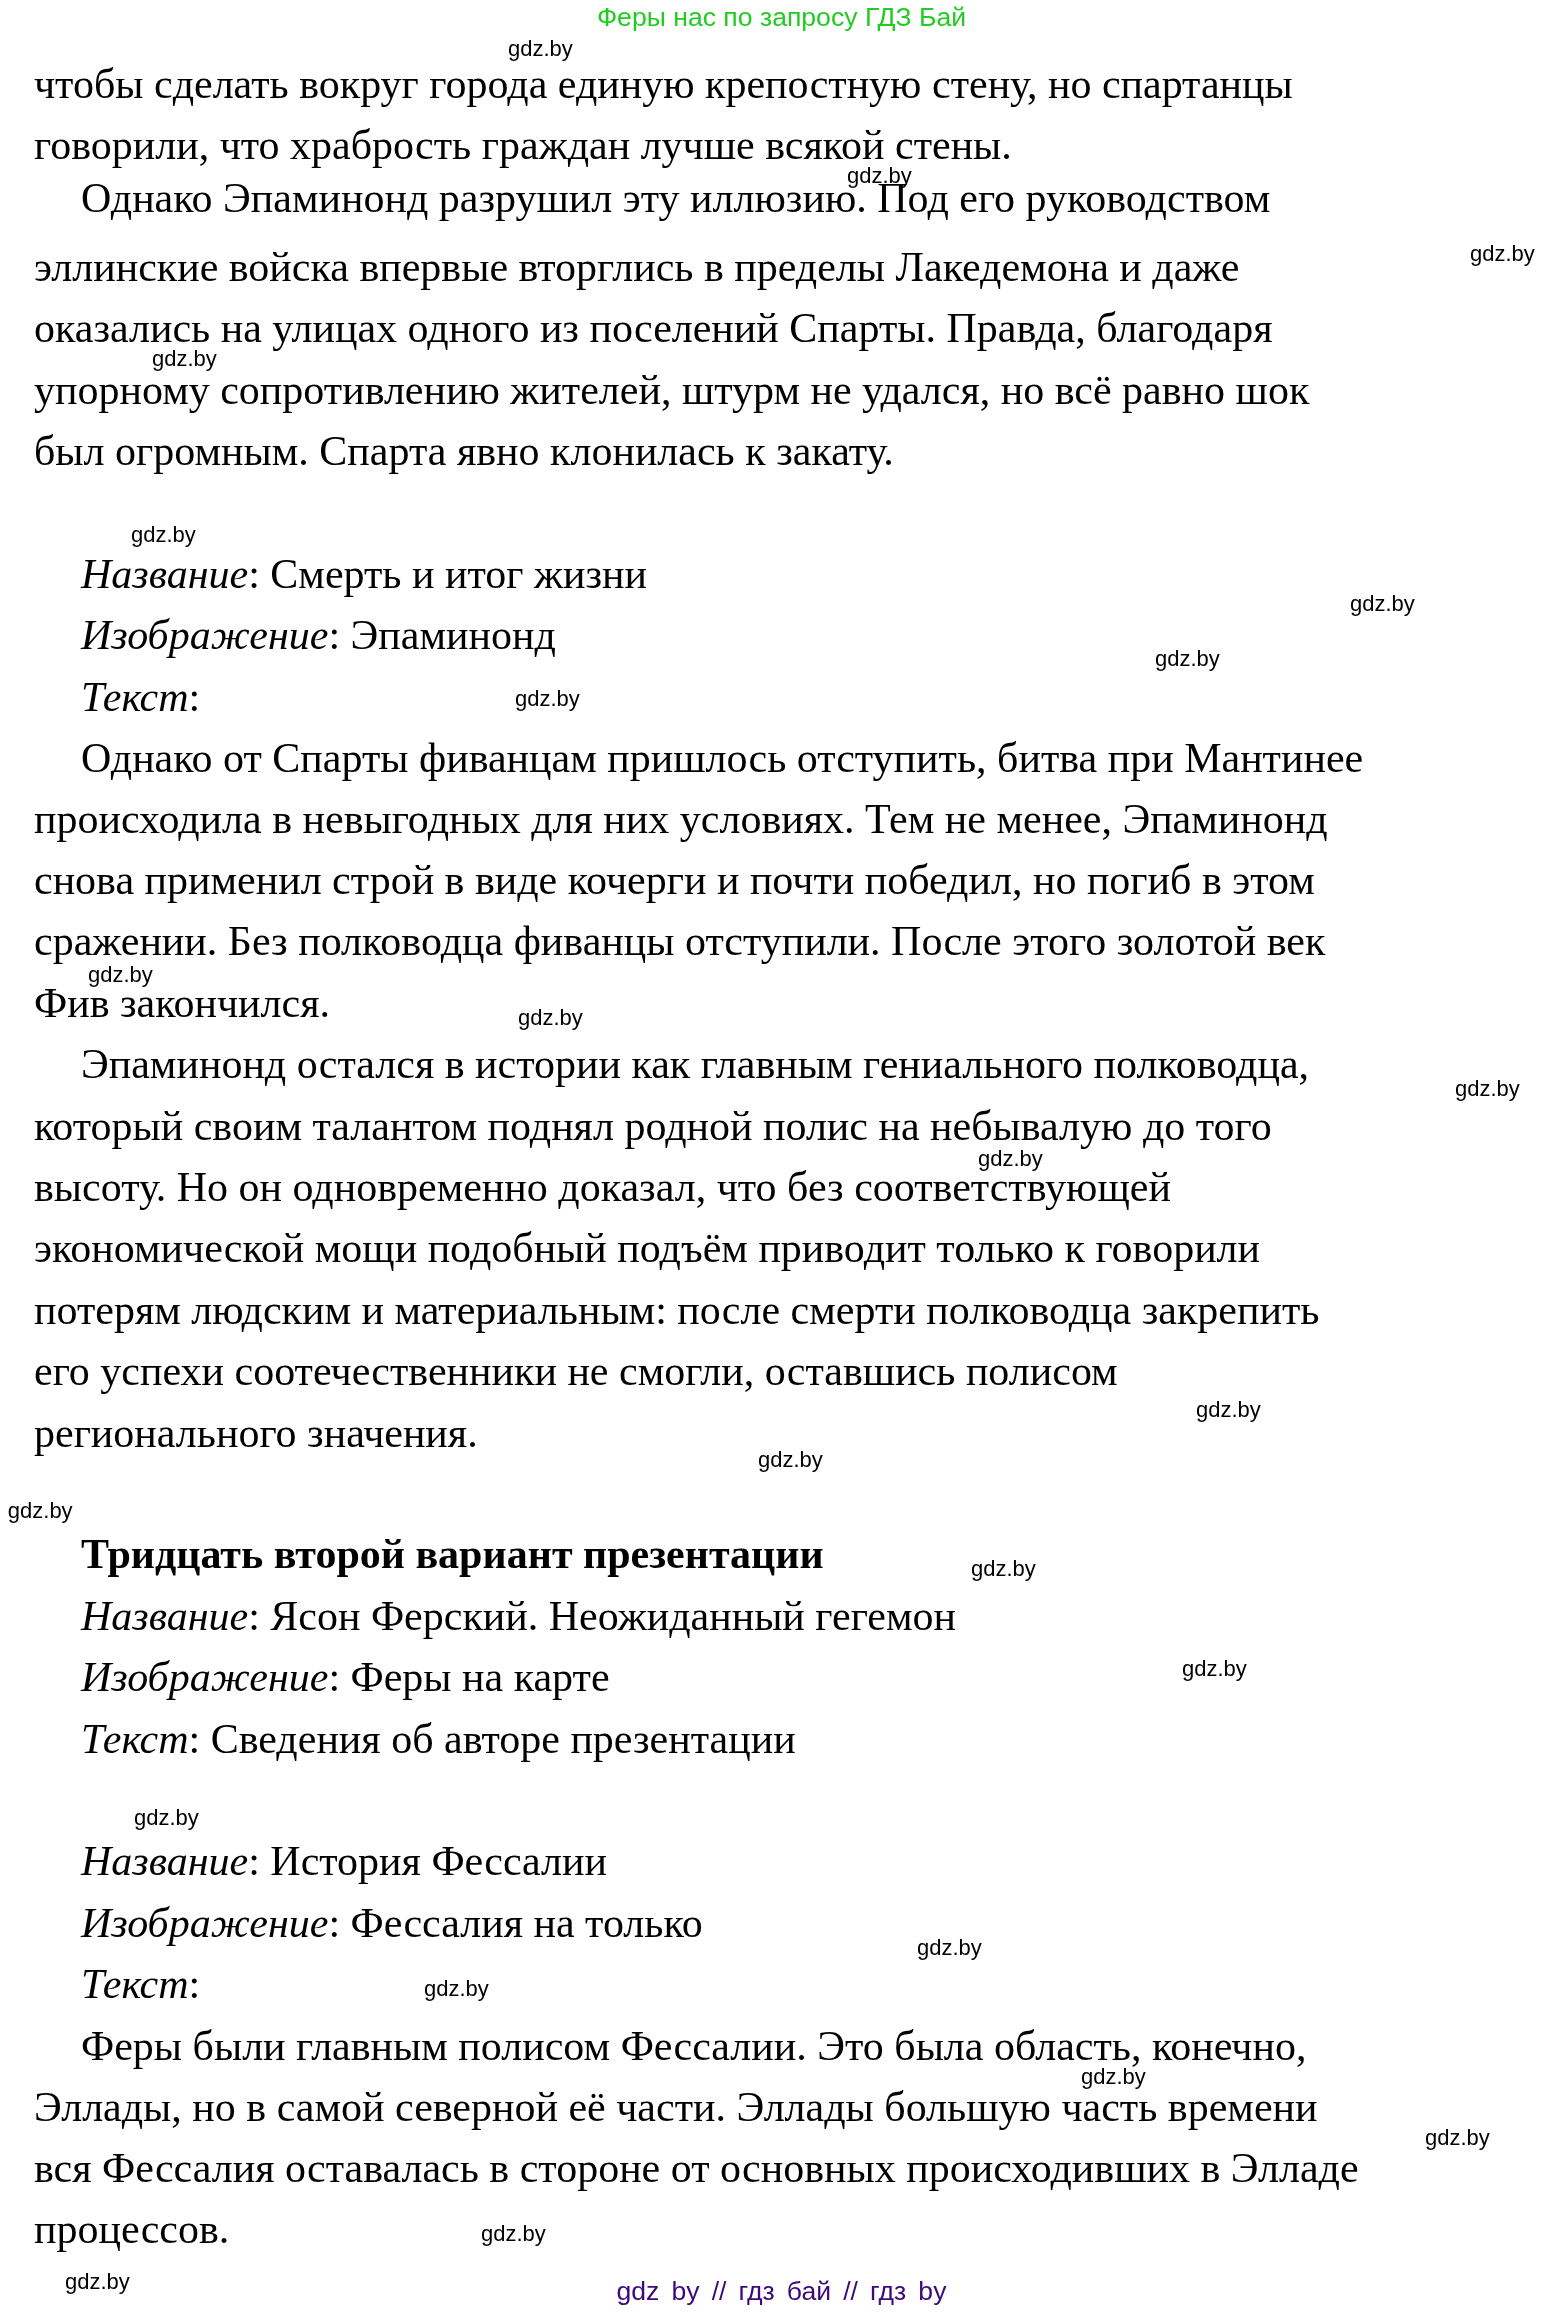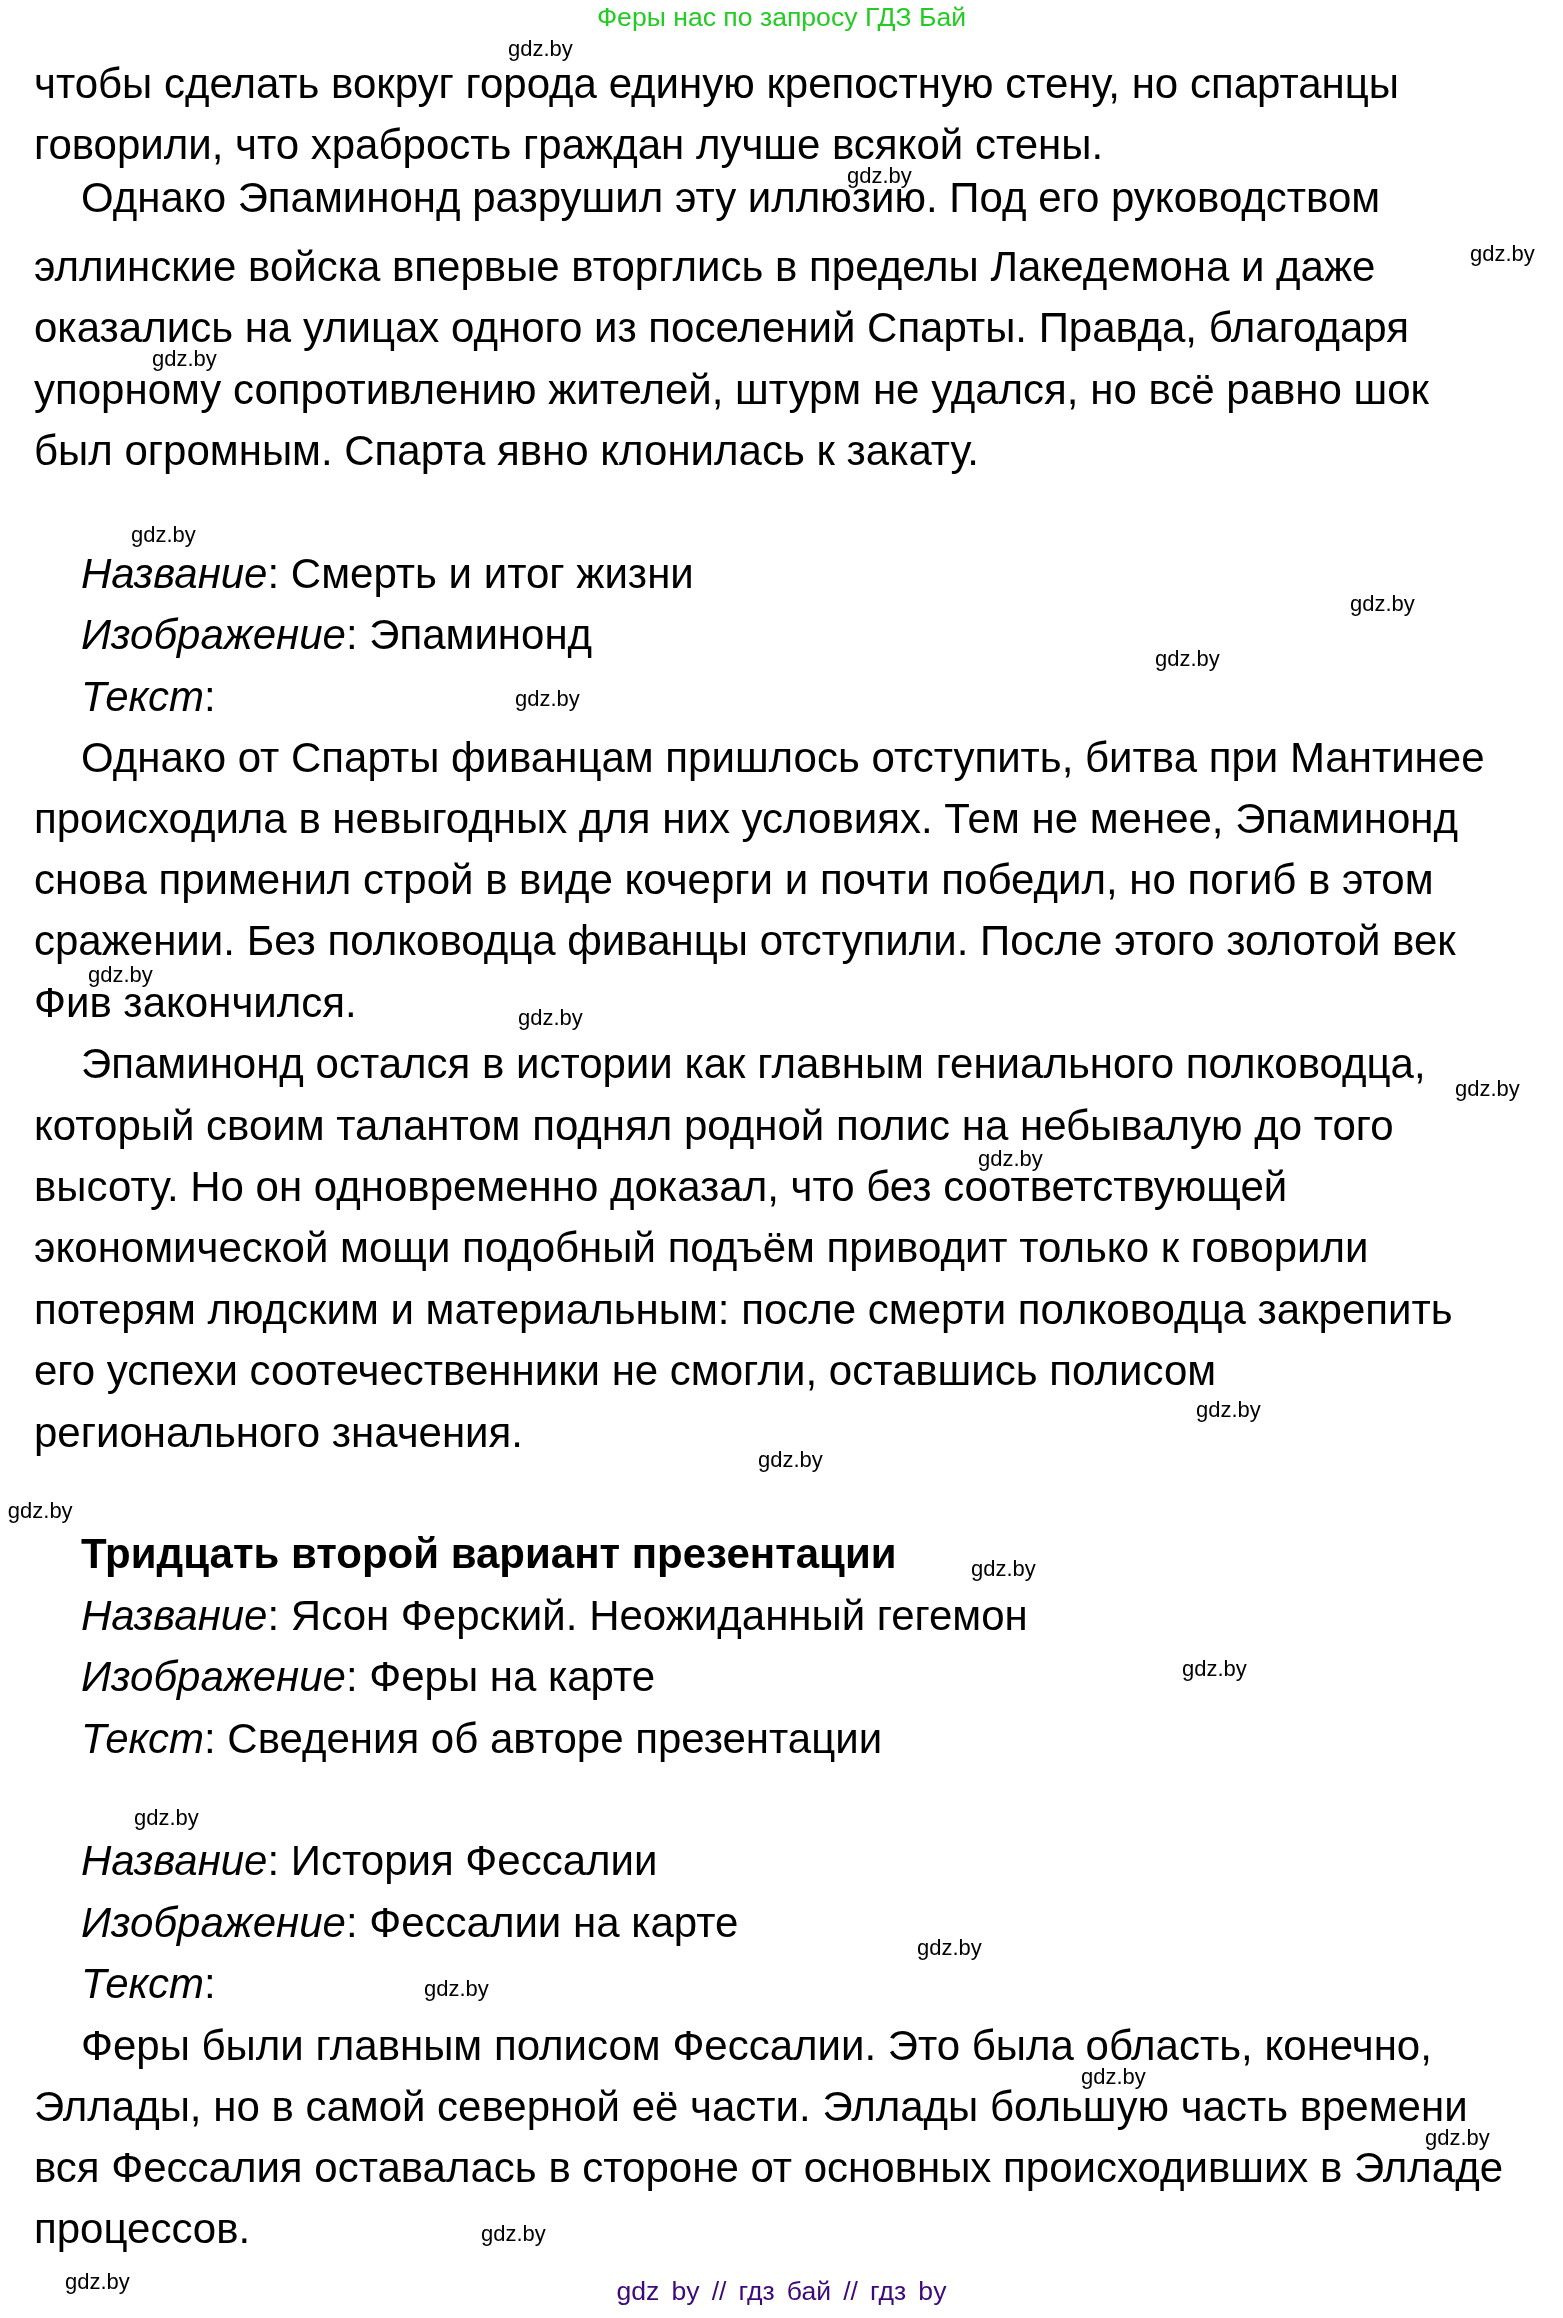--- a/index.html
+++ b/index.html
@@ -1,21 +1,21 @@
 <!DOCTYPE html>
 <html style="font-size:12.5px"><head>
 <meta charset="utf-8">
 <style>
   html, body { margin:0; padding:0; background:#ffffff; }
   body { width:1563px; height:2319px; position:relative; overflow:hidden; }
   .hdr { position:absolute; top:1.6px; left:0; width:1563px; text-align:center;
          font-family:"Liberation Sans", sans-serif; font-size:26.6px; color:#22cc22; }
   .ftr { position:absolute; top:2276px; left:0; width:1563px; text-align:center;
          font-family:"Liberation Sans", sans-serif; font-size:26.6px; color:#3d0a7a; word-spacing:4.7px; }
-  .ln { position:absolute; font-family:Liberation Sans, sans-serif; font-size:42px; color:#000;
+  .ln { position:absolute; font-family:Liberation Serif, serif; font-size:42px; color:#000;
         white-space:nowrap; line-height:1; }
   .ln i { font-style:italic; }
   .bold { font-weight:bold; }
   .wm { position:absolute; font-family:"Liberation Sans", sans-serif; font-size:22px; color:#000; }
 </style>
 </head>
 <body>
 
 <div class="hdr">Феры нас по запросу ГДЗ Бай</div>
 
@@ -43,21 +43,21 @@
 <div class="ln" style="left:34px;top:1289px">потерям людским и материальным: после смерти полководца закрепить</div>
 <div class="ln" style="left:34px;top:1350px">его успехи соотечественники не смогли, оставшись полисом</div>
 <div class="ln" style="left:34px;top:1412px">регионального значения.</div>
 
 <div class="ln bold" style="left:81px;top:1533px">Тридцать второй вариант презентации</div>
 <div class="ln" style="left:81px;top:1595px"><i>Название</i><span>: Ясон Ферский. Неожиданный гегемон</span></div>
 <div class="ln" style="left:81px;top:1656px"><i>Изображение</i><span>: Феры на карте</span></div>
 <div class="ln" style="left:81px;top:1718px"><i>Текст</i><span>: Сведения об авторе презентации</span></div>
 
 <div class="ln" style="left:81px;top:1840px"><i>Название</i><span>: История Фессалии</span></div>
-<div class="ln" style="left:81px;top:1902px"><i>Изображение</i><span>: Фессалии на карте</span></div>
+<div class="ln" style="left:81px;top:1902px"><i>Изображение</i><span>: Фессалия на только</span></div>
 <div class="ln" style="left:81px;top:1963px"><i>Текст</i><span>:</span></div>
 
 <div class="ln" style="left:81px;top:2025px">Феры были главным полисом Фессалии. Это была область, конечно,</div>
 <div class="ln" style="left:34px;top:2086px">Эллады, но в самой северной её части. Эллады большую часть времени</div>
 <div class="ln" style="left:34px;top:2147px">вся Фессалия оставалась в стороне от основных происходивших в Элладе</div>
 <div class="ln" style="left:34px;top:2208px">процессов.</div>
 
 <div class="wm" style="left:508px;top:36px">gdz.by</div>
 <div class="wm" style="left:847px;top:163px">gdz.by</div>
 <div class="wm" style="left:1470px;top:241px">gdz.by</div>

